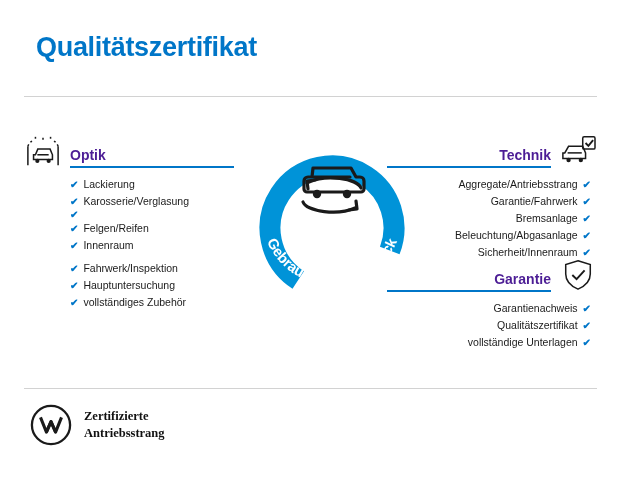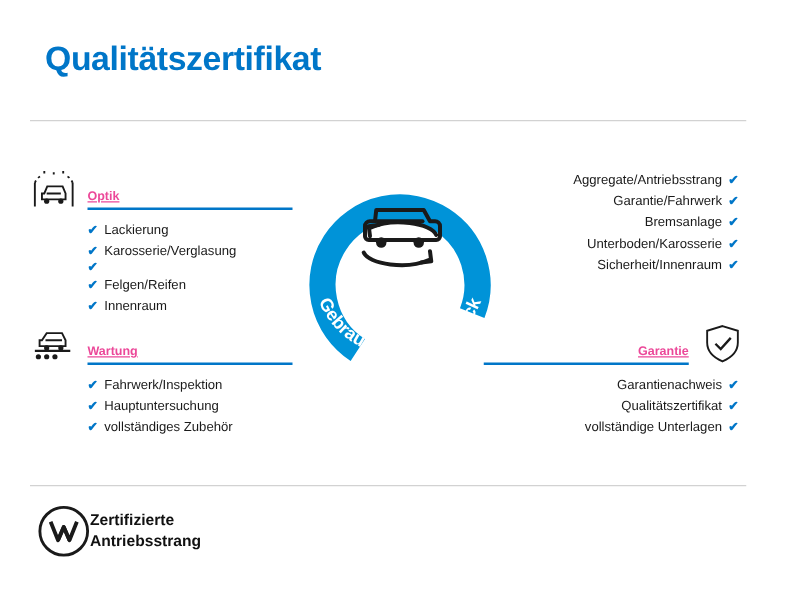--- a/index.html
+++ b/index.html
@@ -66,26 +66,25 @@
     flex: 0 0 38px;
     position: relative;
   }
   .sect-title-wrap {
     flex: 1 1 auto;
     display: flex;
     flex-direction: column;
     justify-content: flex-end;
   }
   .sect-title {
-    font-size: 10px;
+    font-size: 14px;
     font-weight: bold;
-    color: #ec4899;
+    color: #4c1d95;
     line-height: 1.1;
     padding-bottom: 3px;
-    text-decoration: underline;
   }
   .sect-underline {
     height: 2px;
     background: #0076c8;
     width: 100%;
   }
   .items {
     list-style: none;
     margin: 8px 0 0 0;
     padding: 0;
@@ -107,21 +106,21 @@
   }
   .check {
     color: #0076c8;
     font-size: 10px;
     font-weight: bold;
     line-height: 1;
   }
   
   .badge {
     position: absolute;
-    left: 223px;
+    left: 235px;
     top: 118px;
     width: 194px;
     height: 194px;
   }
   .badge svg { display: block; }
 
   
   .footer-rule {
     position: absolute;
     left: 24px;
@@ -129,20 +128,22 @@
     top: 388px;
     height: 1px;
     background: #d2d2d2;
   }
   .footer {
     position: absolute;
     left: 30px;
     top: 404px;
     display: flex;
     align-items: center;
+    gap: 12px;
+    font-family: Liberation Serif, serif;
   }
   .vw-logo { width: 42px; height: 42px; flex: 0 0 42px; }
   .footer-text {
     font-size: 12.5px;
     font-weight: bold;
     line-height: 1.35;
     color: #111;
   }
   .footer-text div { white-space: nowrap; }
 </style>
@@ -193,63 +194,61 @@
           <span>Felgen/Reifen</span>
         </li>
       <li>
           <span class="check">✔</span>
           <span>Innenraum</span>
         </li>
     </ul>
   </div>
 
   <div class="col col-right block-technik">
-    <ul class="items">
-      <li>
-          <span class="check">✔</span>
-          <span>Aggregate/Antriebsstrang</span>
-        </li>
-      <li>
-          <span class="check">✔</span>
-          <span>Garantie/Fahrwerk</span>
-        </li>
-      <li>
-          <span class="check">✔</span>
-          <span>Bremsanlage</span>
-        </li>
-      <li>
-          <span class="check">✔</span>
-          <span>Unterboden/Karosserie</span>
-        </li>
-      <li>
-          <span class="check">✔</span>
-          <span>Sicherheit/Innenraum</span>
-        </li>
-    </ul>
-  </div>
-
-  <div class="col col-left block-wartung">
     <div class="sect-head">
       <div class="sect-icon">
         <svg viewBox="0 0 40 36" width="38" height="34" fill="none" stroke="#1a1a1a" stroke-width="1.6">
-          <path d="M8 20 h22 v-5 l-3 -6 h-13 L10 15 H8 z"></path>
-          <circle cx="14" cy="21.5" r="2.2" fill="#1a1a1a" stroke="none"></circle>
-          <circle cx="26" cy="21.5" r="2.2" fill="#1a1a1a" stroke="none"></circle>
-          <path d="M13 15 h14"></path>
-          <path d="M4 24 h30" stroke-width="2"></path>
-          <circle cx="7" cy="29" r="2.2" fill="#1a1a1a" stroke="none"></circle>
-          <circle cx="14" cy="29" r="2.2" fill="#1a1a1a" stroke="none"></circle>
-          <circle cx="21" cy="29" r="2.2" fill="#1a1a1a" stroke="none"></circle>
+          <path d="M4 26 h24 v-6 l-3 -7 h-15 L6 20 H4 z"></path>
+          <circle cx="10" cy="27.5" r="2.3" fill="#1a1a1a" stroke="none"></circle>
+          <circle cx="23" cy="27.5" r="2.3" fill="#1a1a1a" stroke="none"></circle>
+          <path d="M9 20 h15"></path>
+          <rect x="25" y="3" width="13" height="13" rx="1.5"></rect>
+          <path d="M28 9.5 l3 3 l5 -6" stroke-width="2"></path>
         </svg>
       </div>
       <div class="sect-title-wrap">
-        <div class="sect-title">Wartung</div>
+        <div class="sect-title">Technik</div>
         <div class="sect-underline"></div>
       </div>
     </div>
+    <ul class="items">
+      <li>
+          <span class="check">✔</span>
+          <span>Aggregate/Antriebsstrang</span>
+        </li>
+      <li>
+          <span class="check">✔</span>
+          <span>Garantie/Fahrwerk</span>
+        </li>
+      <li>
+          <span class="check">✔</span>
+          <span>Bremsanlage</span>
+        </li>
+      <li>
+          <span class="check">✔</span>
+          <span>Beleuchtung/Abgasanlage</span>
+        </li>
+      <li>
+          <span class="check">✔</span>
+          <span>Sicherheit/Innenraum</span>
+        </li>
+    </ul>
+  </div>
+
+  <div class="col col-left block-wartung">
     <ul class="items">
       <li>
           <span class="check">✔</span>
           <span>Fahrwerk/Inspektion</span>
         </li>
       <li>
           <span class="check">✔</span>
           <span>Hauptuntersuchung</span>
         </li>
       <li>

